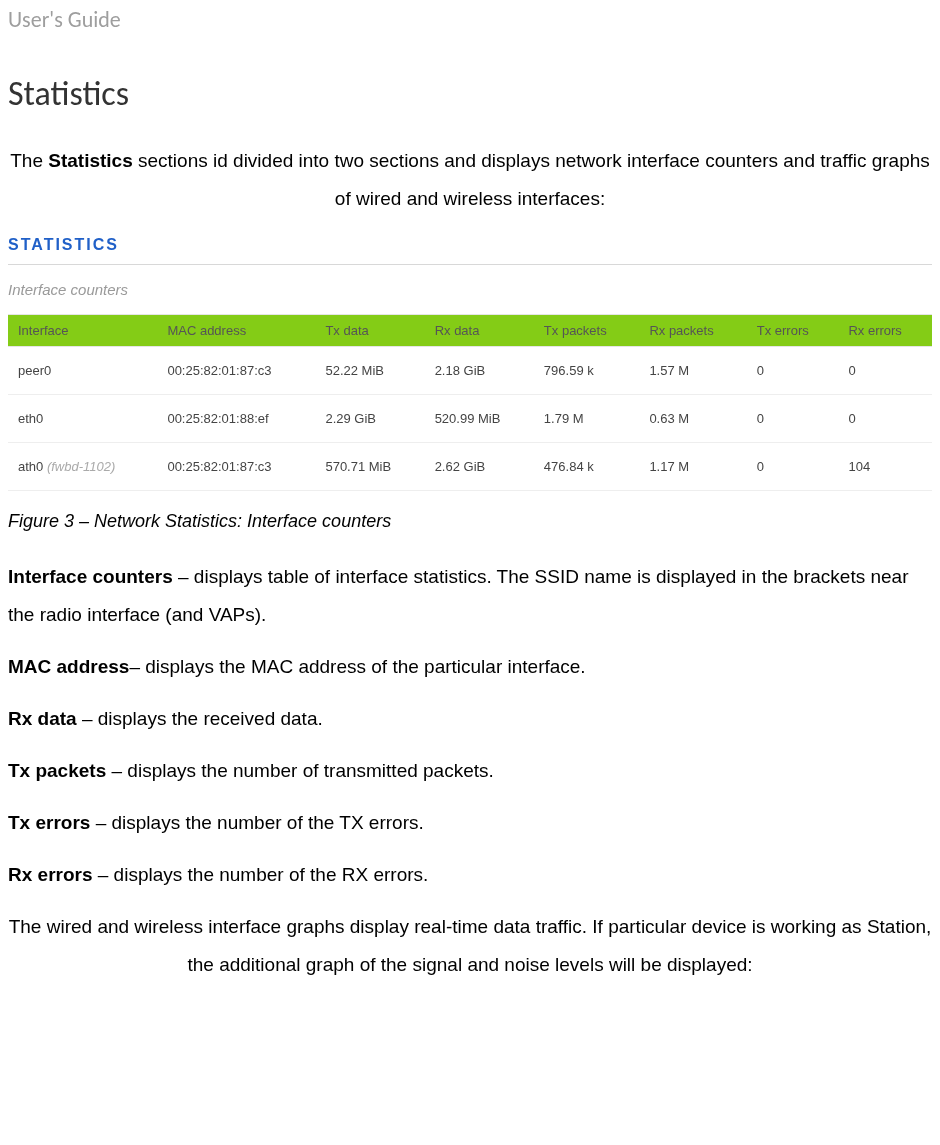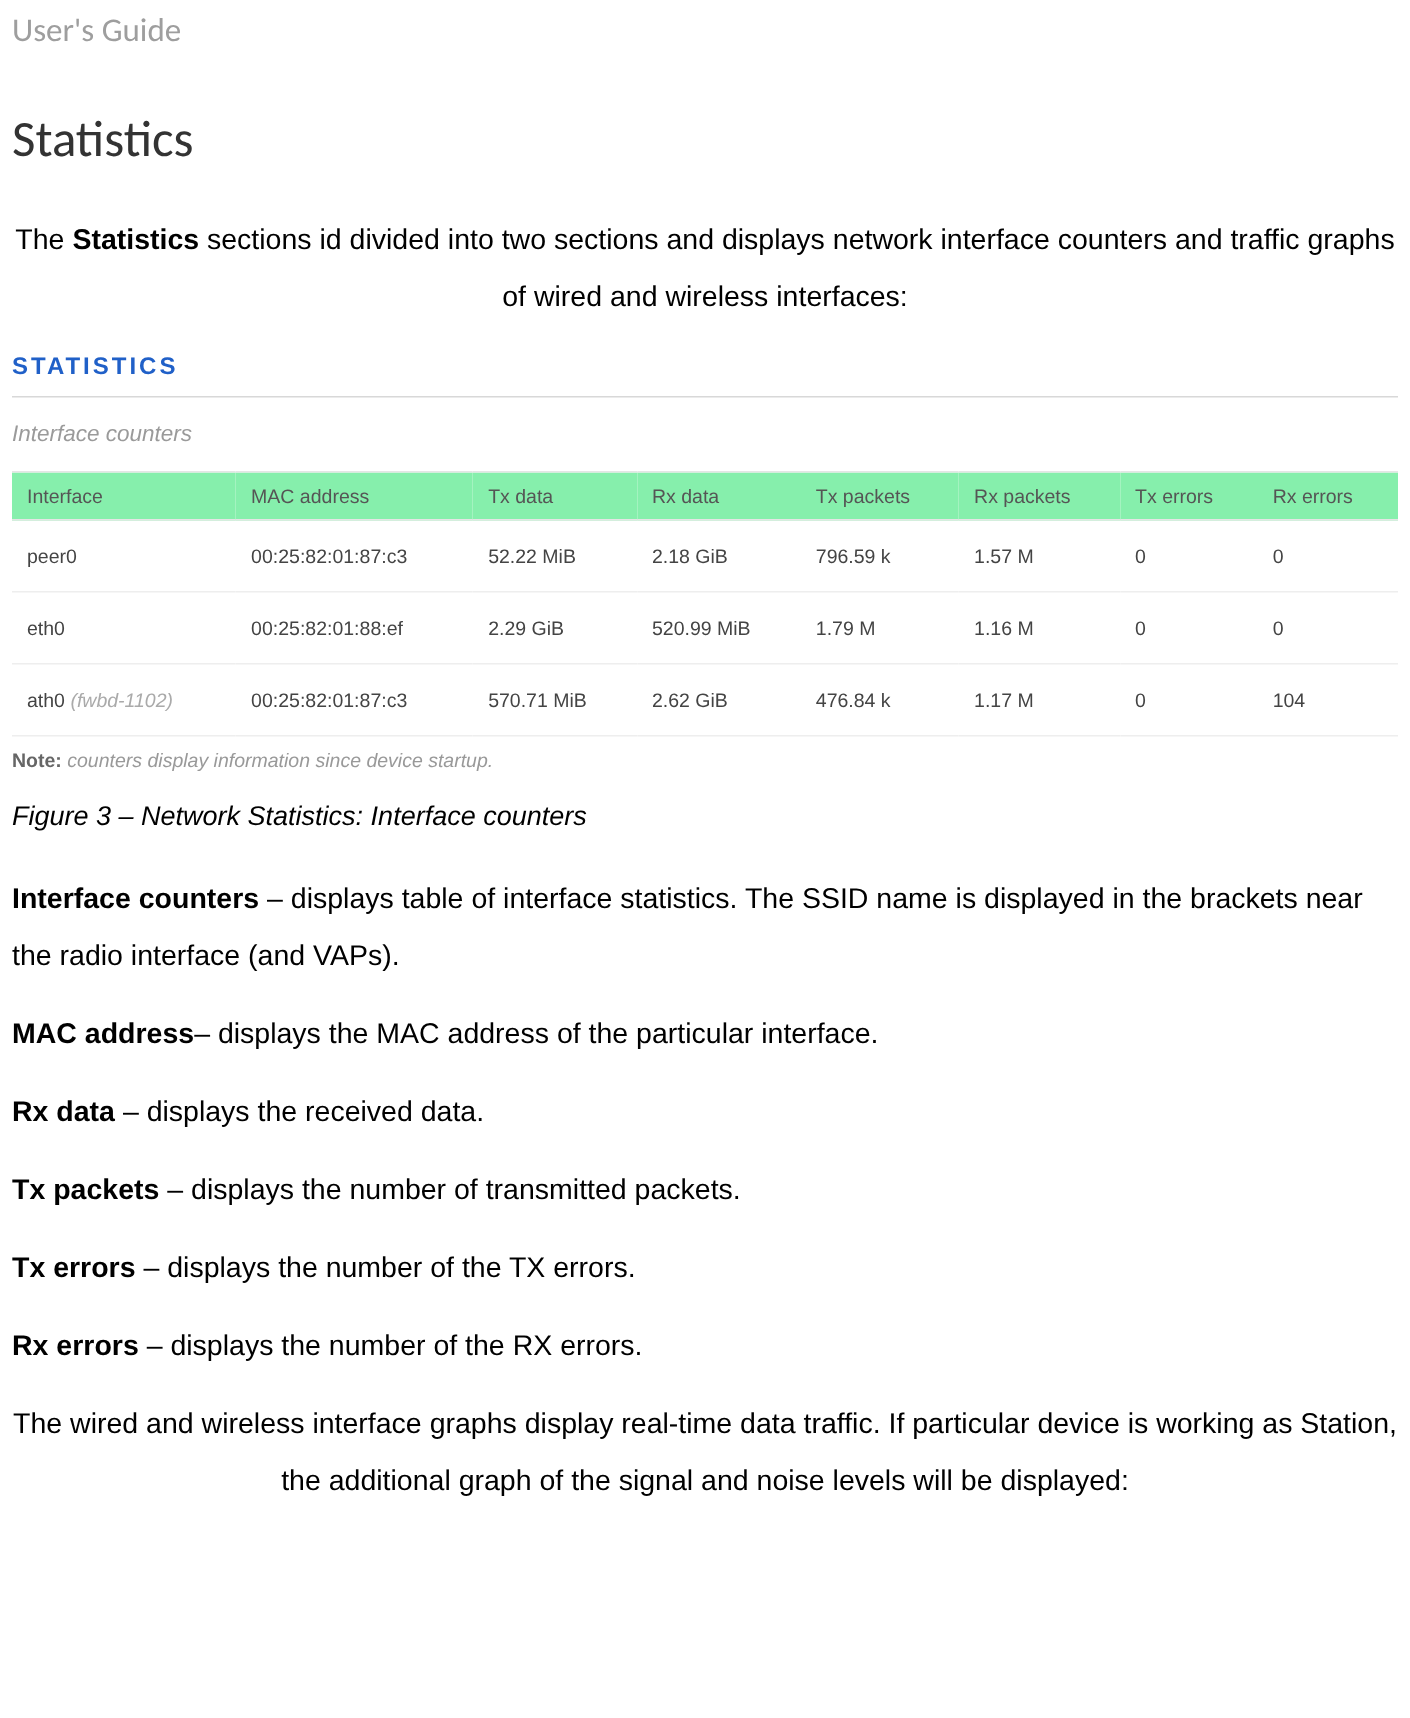--- a/index.html
+++ b/index.html
@@ -63,21 +63,21 @@
     font-size: 13px;
     color: #444;
   }
   table.if-table th {
     text-align: left;
     font-weight: normal;
     color: #555;
     padding: 8px 10px;
     border-top: 1px solid #e5e5e5;
     border-bottom: 1px solid #e5e5e5;
-    background: #86efac;
+    background: #84cc16;
   }
   table.if-table td {
     text-align: left;
     padding: 16px 10px;
     border-bottom: 1px solid #eee;
     color: #444;
   }
   .note {
     font-size: 13px;
     color: #999;
@@ -142,40 +142,37 @@
             <td>1.57 M</td>
             <td>0</td>
             <td>0</td>
           </tr>
           <tr>
             <td>eth0</td>
             <td>00:25:82:01:88:ef</td>
             <td>2.29 GiB</td>
             <td>520.99 MiB</td>
             <td>1.79 M</td>
-            <td>1.16 M</td>
+            <td>0.63 M</td>
             <td>0</td>
             <td>0</td>
           </tr>
           <tr>
             <td>ath0 <span class="ssid-paren">(fwbd-1102)</span></td>
             <td>00:25:82:01:87:c3</td>
             <td>570.71 MiB</td>
             <td>2.62 GiB</td>
             <td>476.84 k</td>
             <td>1.17 M</td>
             <td>0</td>
             <td>104</td>
           </tr>
         </tbody>
     </table>
 
-    <div class="note">
-      <span class="note-label">Note:</span><span> counters display information since device startup.</span>
-    </div>
   </div>
 
   <div class="caption">Figure 3 – Network Statistics: Interface counters</div>
 
   <div id="defs-container">
       <div class="defn"><span class="bold">Interface counters</span><span> – displays table of interface statistics. The SSID name is displayed in the brackets near the radio interface (and VAPs).</span></div>
       <div class="defn"><span class="bold">MAC address</span><span>– displays the MAC address of the particular interface.</span></div>
       <div class="defn"><span class="bold">Rx data</span><span> – displays the received data.</span></div>
       <div class="defn"><span class="bold">Tx packets</span><span> – displays the number of transmitted packets.</span></div>
       <div class="defn"><span class="bold">Tx errors</span><span> – displays the number of the TX errors.</span></div>

